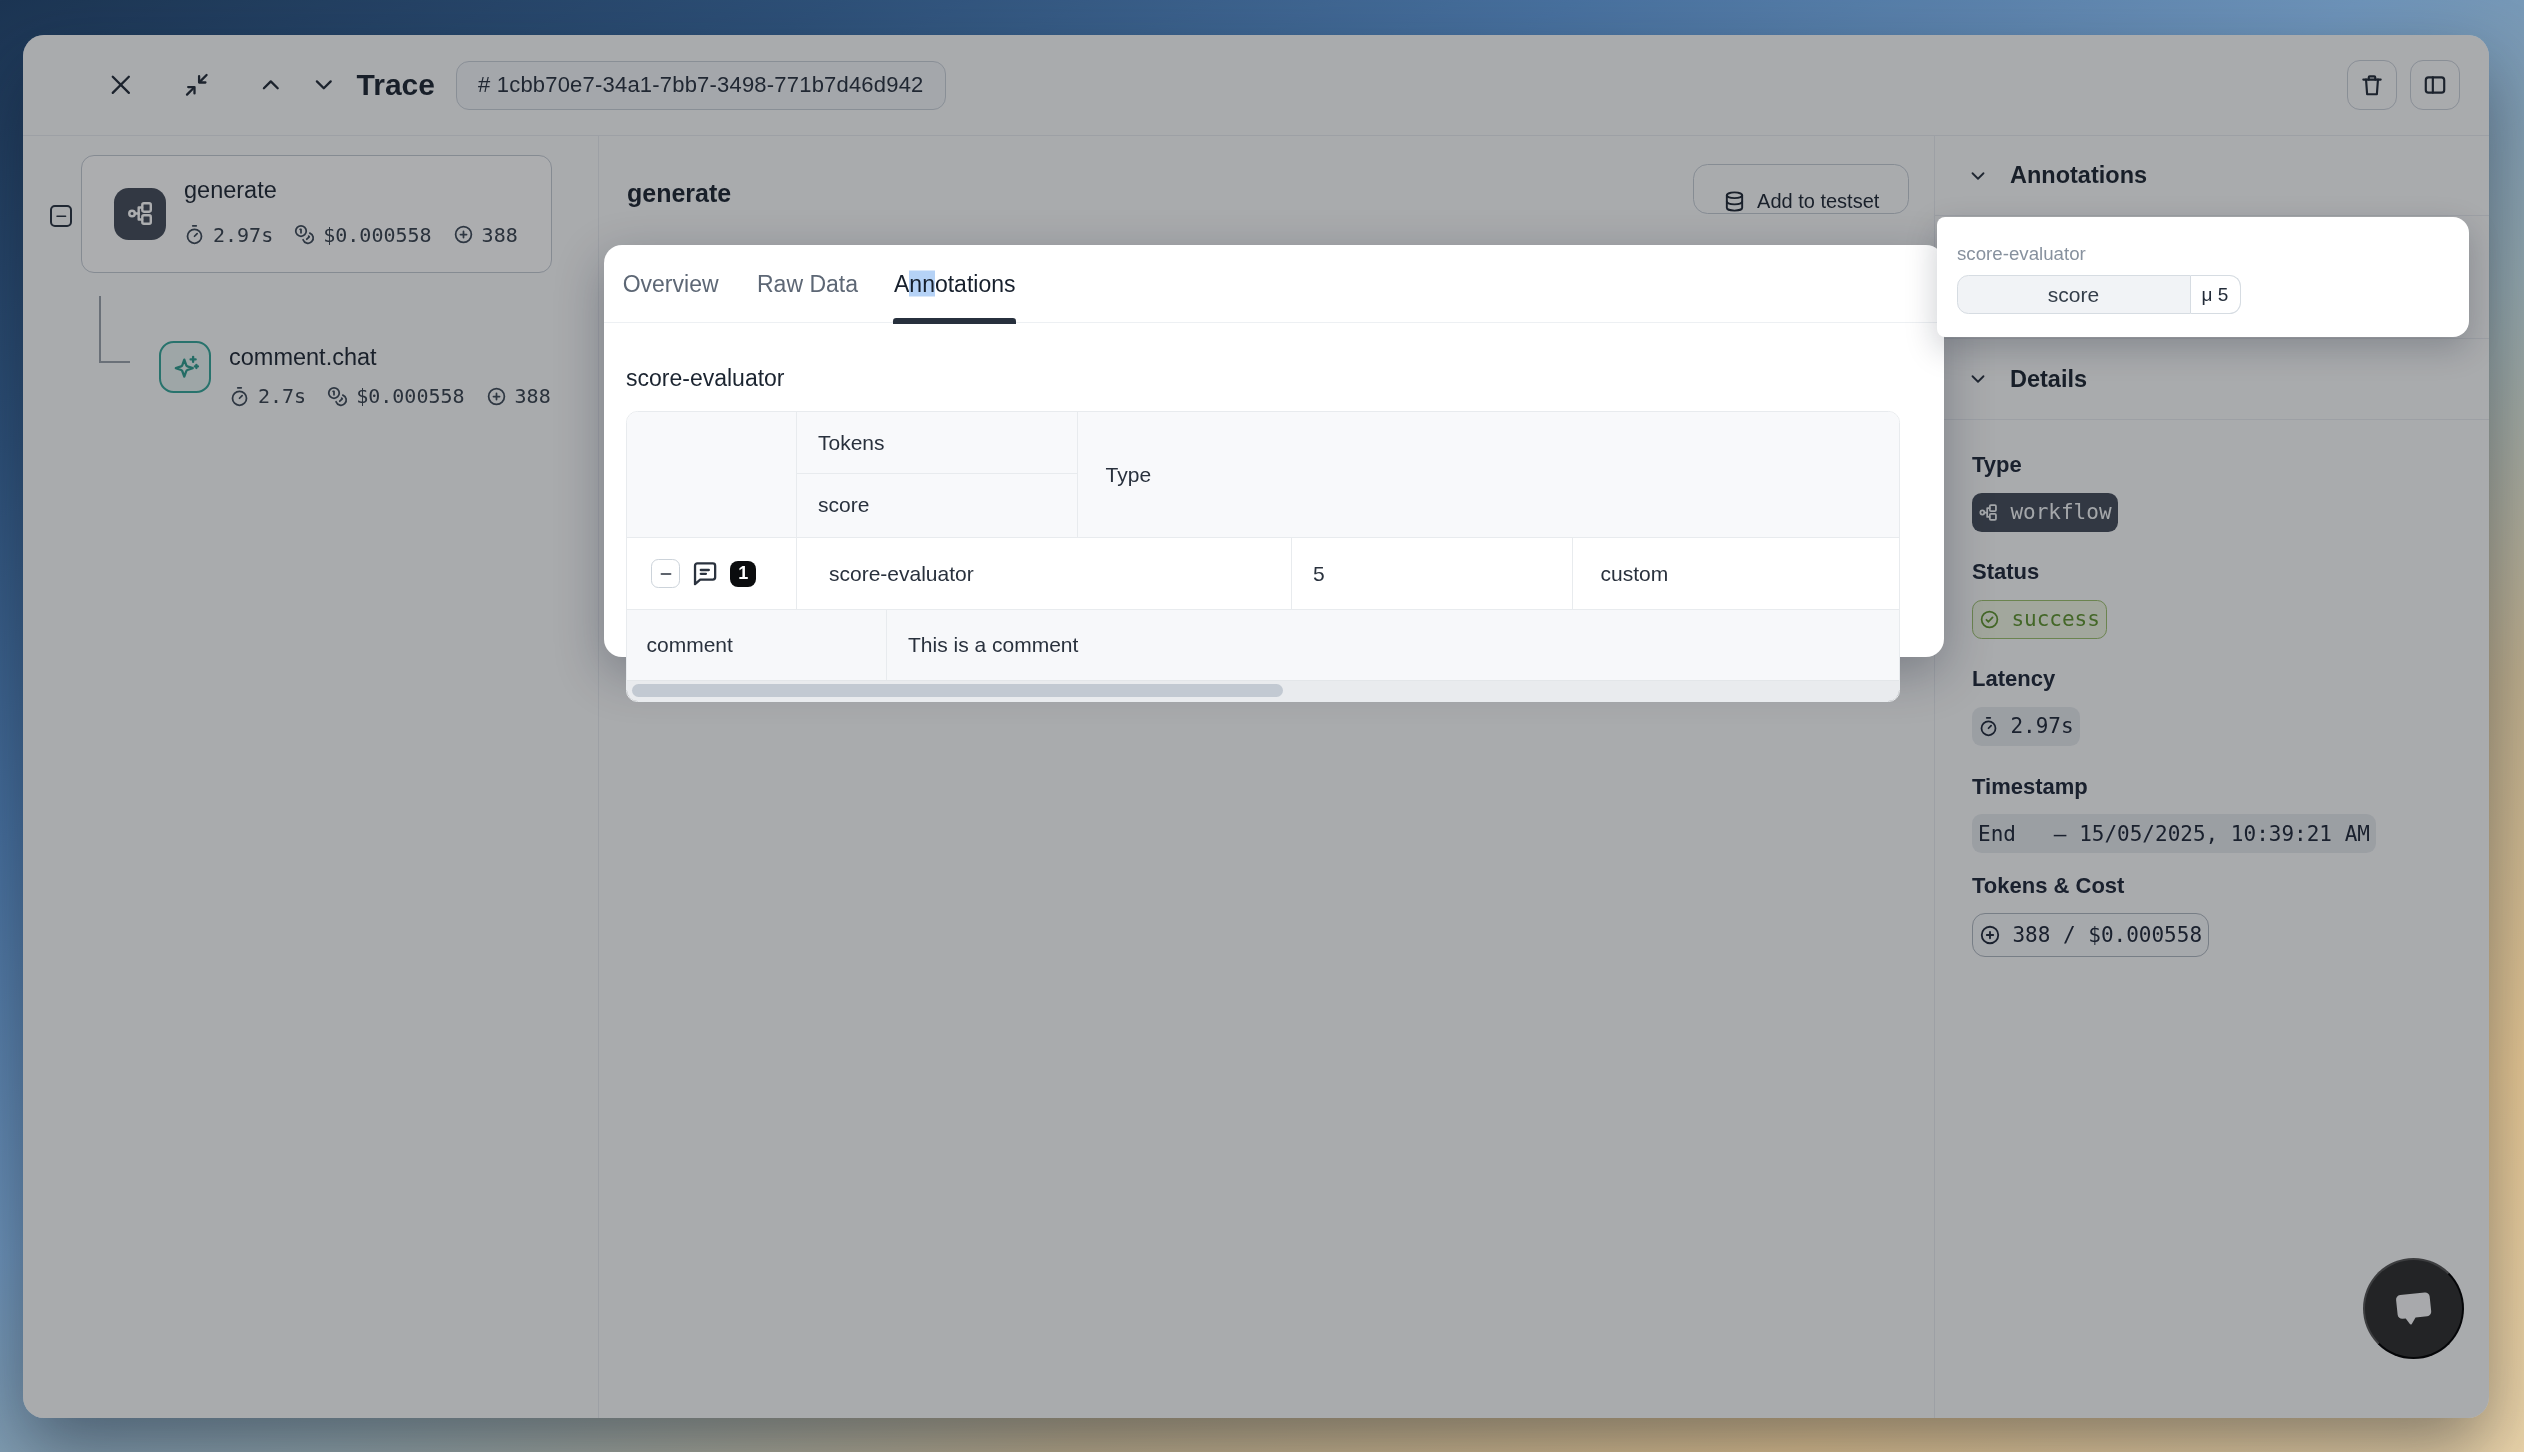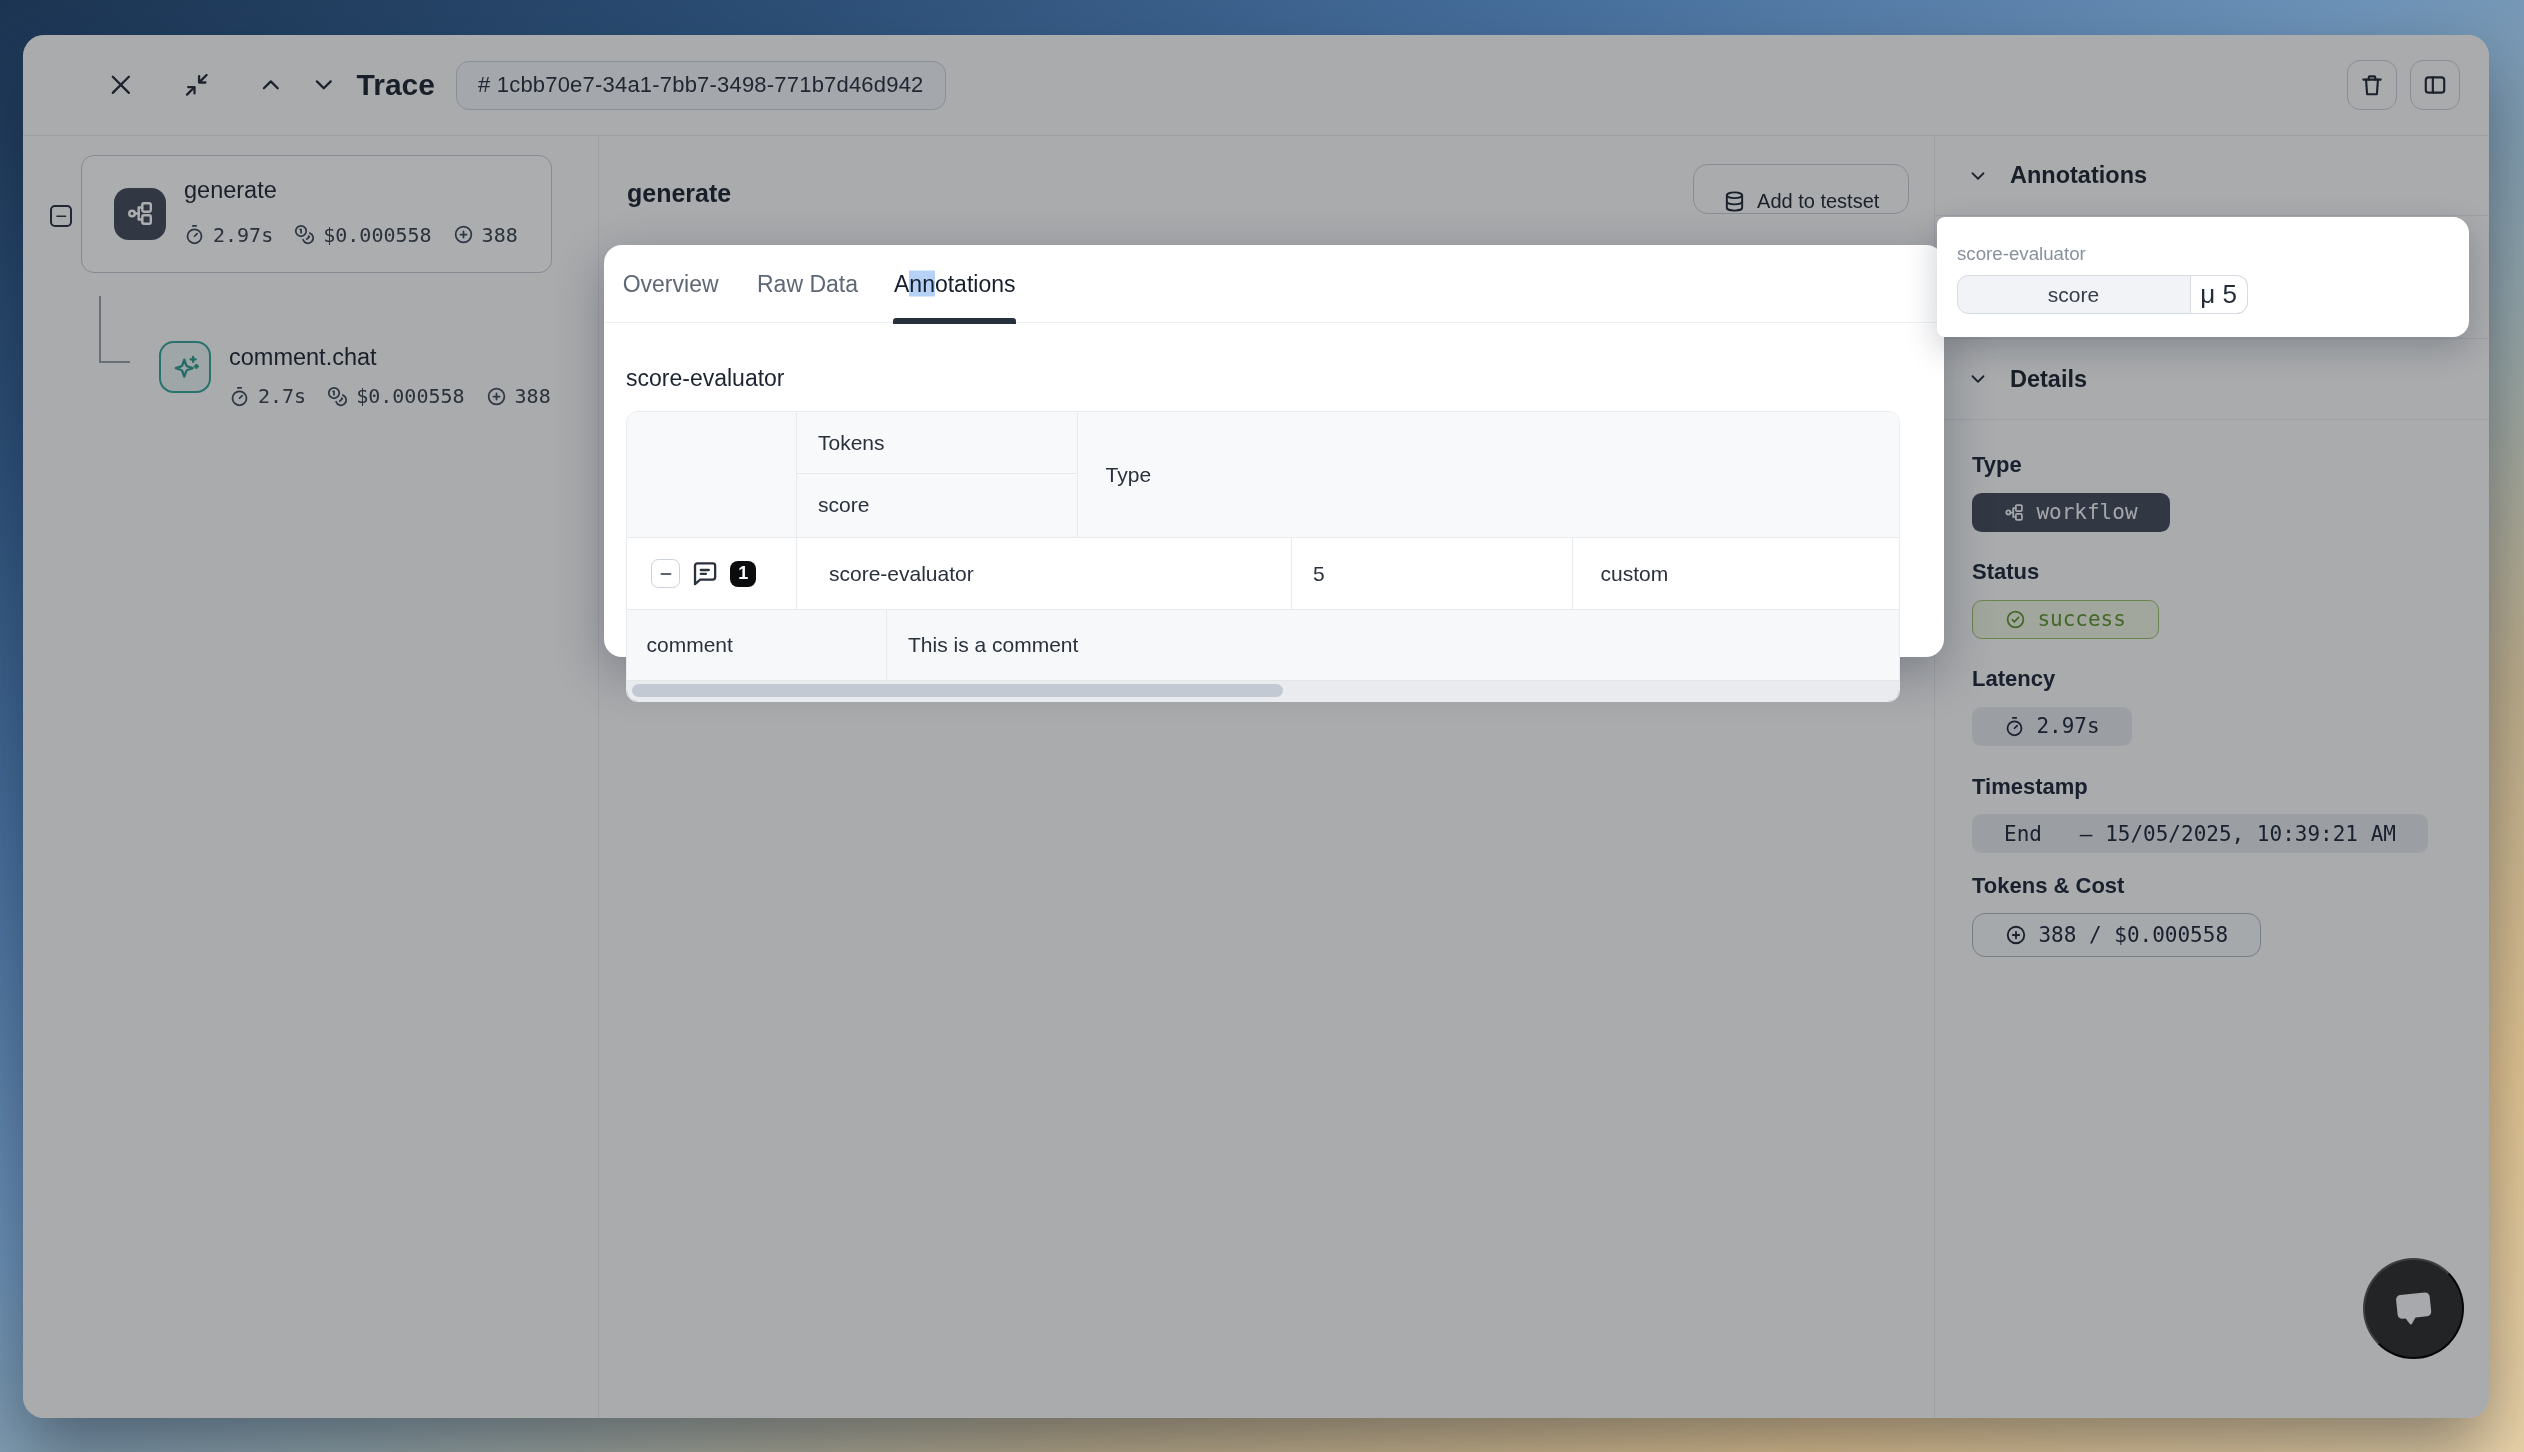--- a/index.html
+++ b/index.html
@@ -46,21 +46,21 @@
   .add-btn{position:absolute;left:1670px;top:129px;width:216px;height:50px;border:1.6px solid #c4ccd4;border-radius:14.6px;display:flex;align-items:flex-end;justify-content:center;gap:11.4px;font-size:20px;color:#1f2835;background:transparent;}
 
   
   .right-panel{position:absolute;left:1911px;top:101px;width:555px;height:1282px;border-left:1.6px solid #e7eaee;}
   .rp-hdr{height:80px;display:flex;align-items:center;padding-left:32px;gap:21px;border-bottom:1.6px solid #e7eaee;font-size:23.5px;font-weight:600;color:#1d2632;}
   .rp-hdr .chev{color:#2a3340;}
   .rp-space{height:123px;border-bottom:1.6px solid #e7eaee;}
   .rp-hdr2{height:81px;}
   .rp-details{padding:32px 24px 0 37px;}
   .dt-label{font-size:22px;font-weight:600;color:#20293a;margin-bottom:14.6px;}
-  .dt-pill{display:inline-flex;align-items:center;gap:11.4px;height:39px;padding:0 32px;border-radius:9.7px;font-family:"DejaVu Sans Mono",monospace;font-size:21px;margin-bottom:27.6px;white-space:pre;}
+  .dt-pill{display:inline-flex;align-items:center;gap:11.4px;height:39px;padding:0 6px;border-radius:9.7px;font-family:"DejaVu Sans Mono",monospace;font-size:21px;margin-bottom:27.6px;white-space:pre;}
   .pill-dark{background:#454d5a;color:#f2f4f6;}
   .pill-green{background:#eef4e2;border:1.6px solid #9cc06c;color:#5f9330;}
   .pill-gray{background:#e4e8ec;color:#20293a;}
   .pill-ts{background:#e4e8ec;color:#20293a;margin-bottom:19.5px;display:flex;width:fit-content;}
   .pill-outline{background:#f5f7f9;border:1.6px solid #aeb6bf;color:#20293a;height:44px;border-radius:13px;margin-bottom:0;}
   .mt6{margin-top:4.9px}
 
   
   .fab{position:absolute;left:2340px;top:1223px;width:101px;height:101px;border-radius:50%;background:#2e2e2e;display:flex;align-items:center;justify-content:center;}
   .fab svg{transform:rotate(-6deg);}
@@ -96,21 +96,21 @@
   .atc-key{width:260px;border-right:1.6px solid #e8ebee;display:flex;align-items:center;padding-left:19.5px;flex:none;}
   .atc-val{flex:1;display:flex;align-items:center;padding-left:21px;}
   .at-scroll{height:21px;background:#e9ebee;border-top:1.6px solid #e3e6e9;position:relative;}
   .at-thumb{position:absolute;left:4.9px;top:3.2px;width:651px;height:13px;border-radius:6.5px;background:#c2c9d2;}
 
   
   .spot-card{position:absolute;left:1937px;top:217px;width:532px;height:120px;background:#fff;border-radius:8px 16px 16px 8px;z-index:60;box-shadow:0 11.4px 32px rgba(15,23,42,.22);}
   .sc-label{position:absolute;left:20px;top:26px;font-size:18.7px;color:#87919e;}
   .sc-chip{position:absolute;left:19.5px;top:58px;height:39px;display:flex;}
   .sc-chip-metric{width:234px;background:#f1f3f6;border:1.6px solid #d6dce2;border-radius:11.4px 0 0 11.4px;display:flex;align-items:center;justify-content:center;font-size:21px;color:#343e4a;}
-  .sc-chip-agg{min-width:50px;padding:0 9.7px;background:#fff;border:1.6px solid #d6dce2;border-left:none;border-radius:0 11.4px 11.4px 0;display:flex;align-items:center;justify-content:center;font-size:26px;color:#232c39;white-space:pre;}
+  .sc-chip-agg{min-width:50px;padding:0 9.7px;background:#fff;border:1.6px solid #d6dce2;border-left:none;border-radius:0 11.4px 11.4px 0;display:flex;align-items:center;justify-content:center;font-size:19px;color:#232c39;white-space:pre;}
 </style>
 </head>
 <body>
 
 <div class="drawer">
 
   <div class="drawer-header">
     <button class="icon-btn hdr-close">
       <span>
           <svg width="27.6" height="27.6" viewBox="0 0 24 24">

